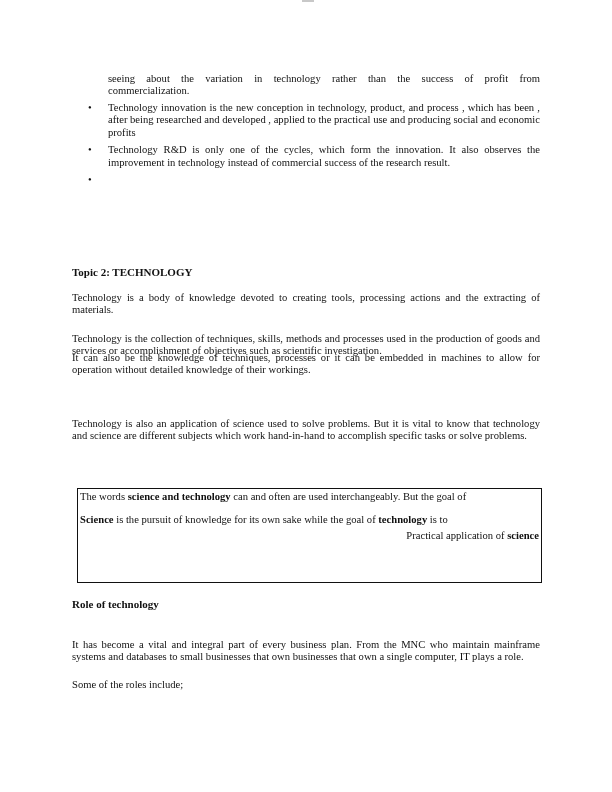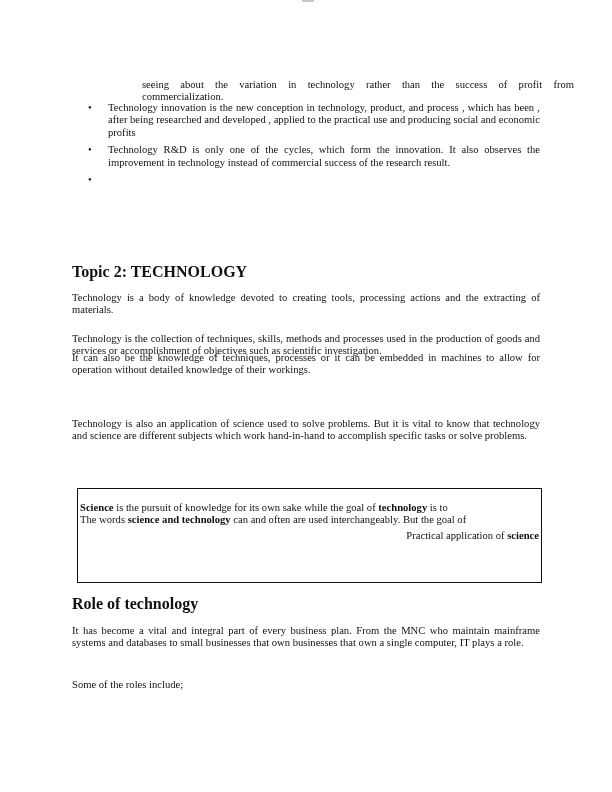--- a/index.html
+++ b/index.html
@@ -48,21 +48,21 @@
       margin-bottom: 5px;
     }
     .bullet-glyph {
       position: absolute;
       left: 16px;
       top: 0;
     }
     .heading {
       position: absolute;
       font-weight: bold;
-      font-size: 16px;
+      font-size: 11px;
     }
     .para {
       position: absolute;
       left: 72px;
       width: 468px;
       text-align: justify;
     }
     .note-box {
       position: absolute;
       left: 77px;
@@ -76,21 +76,21 @@
     .note-line {
       white-space: nowrap;
     }
     b { font-weight: bold; }
   </style>
 </head>
 <body>
 
 <div class="top-mark"></div>
 
-<div class="block" style="left:108px; top:79px; width:432px;margin-left:34px;">
+<div class="block" style="left:108px; top:73px; width:432px;">
   <div class="just-last">seeing about the variation in technology rather than the success of profit from</div>
   <div>commercialization.</div>
 </div>
 
 <ul class="bullet-list" style="top:102px;">
   <li class="bullet-item">
     <span class="bullet-glyph">•</span>
     <span>Technology innovation is the new conception in technology, product, and process , which has been , after being researched and developed , applied to the practical use and producing social and economic profits</span>
   </li>
   <li class="bullet-item">
@@ -103,26 +103,26 @@
 </ul>
 
 <div class="heading" style="left:72px; top:266px;">Topic 2: TECHNOLOGY</div>
 
 <div class="para" style="top:292px;">Technology is a body of knowledge devoted to creating tools, processing actions and the extracting of materials.</div>
 <div class="para" style="top:333px;">Technology is the collection of techniques, skills, methods and processes used in the production of goods and services or accomplishment of objectives such as scientific investigation.</div>
 <div class="para" style="top:352px;">It can also be the knowledge of techniques, processes or it can be embedded in machines to allow for operation without detailed knowledge of their workings.</div>
 <div class="para" style="top:418px;">Technology is also an application of science used to solve problems. But it is vital to know that technology and science are different subjects which work hand-in-hand to accomplish specific tasks or solve problems.</div>
 
 <div class="note-box">
+  <div class="note-line">
+    <span>The words </span><b>science and technology</b><span> can and often are used interchangeably. But the goal of</span>
+  </div>
   <div class="note-line" style="margin-top:11px;">
     <b>Science</b><span> is the pursuit of knowledge for its own sake while the goal of </span><b>technology</b><span> is to</span>
-  </div>
-  <div class="note-line">
-    <span>The words </span><b>science and technology</b><span> can and often are used interchangeably. But the goal of</span>
   </div>
   <div class="note-line" style="margin-top:3px;text-align:right;">
     <span>Practical application of </span><b>science</b>
   </div>
 </div>
 
 <div class="heading" style="left:72px; top:598px;font-family:Liberation Serif, serif;">Role of technology</div>
-<div class="para" style="top:625px;">It has become a vital and integral part of every business plan. From the MNC who maintain mainframe systems and databases to small businesses that own businesses that own a single computer, IT plays a role.</div>
+<div class="para" style="top:639px;">It has become a vital and integral part of every business plan. From the MNC who maintain mainframe systems and databases to small businesses that own businesses that own a single computer, IT plays a role.</div>
 <div class="para" style="top:679px;">Some of the roles include;</div>
 
 </body></html>

